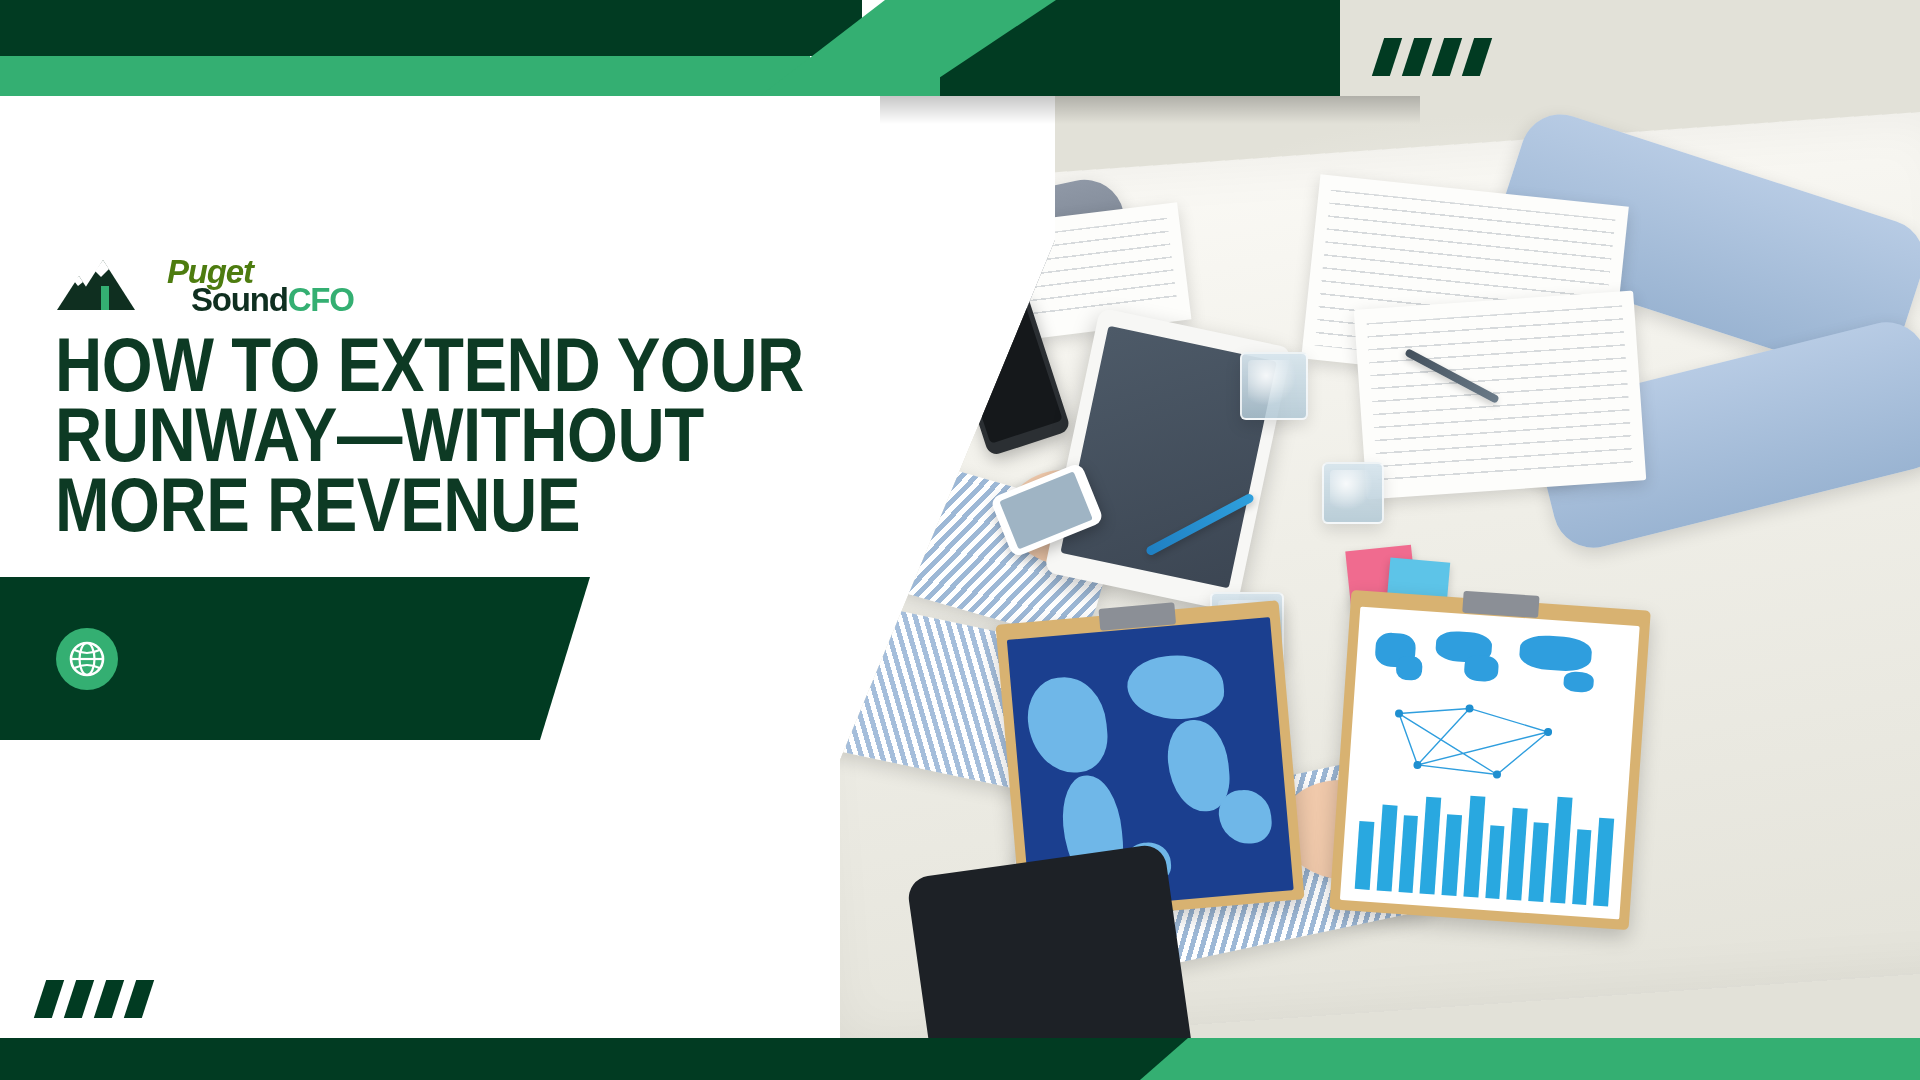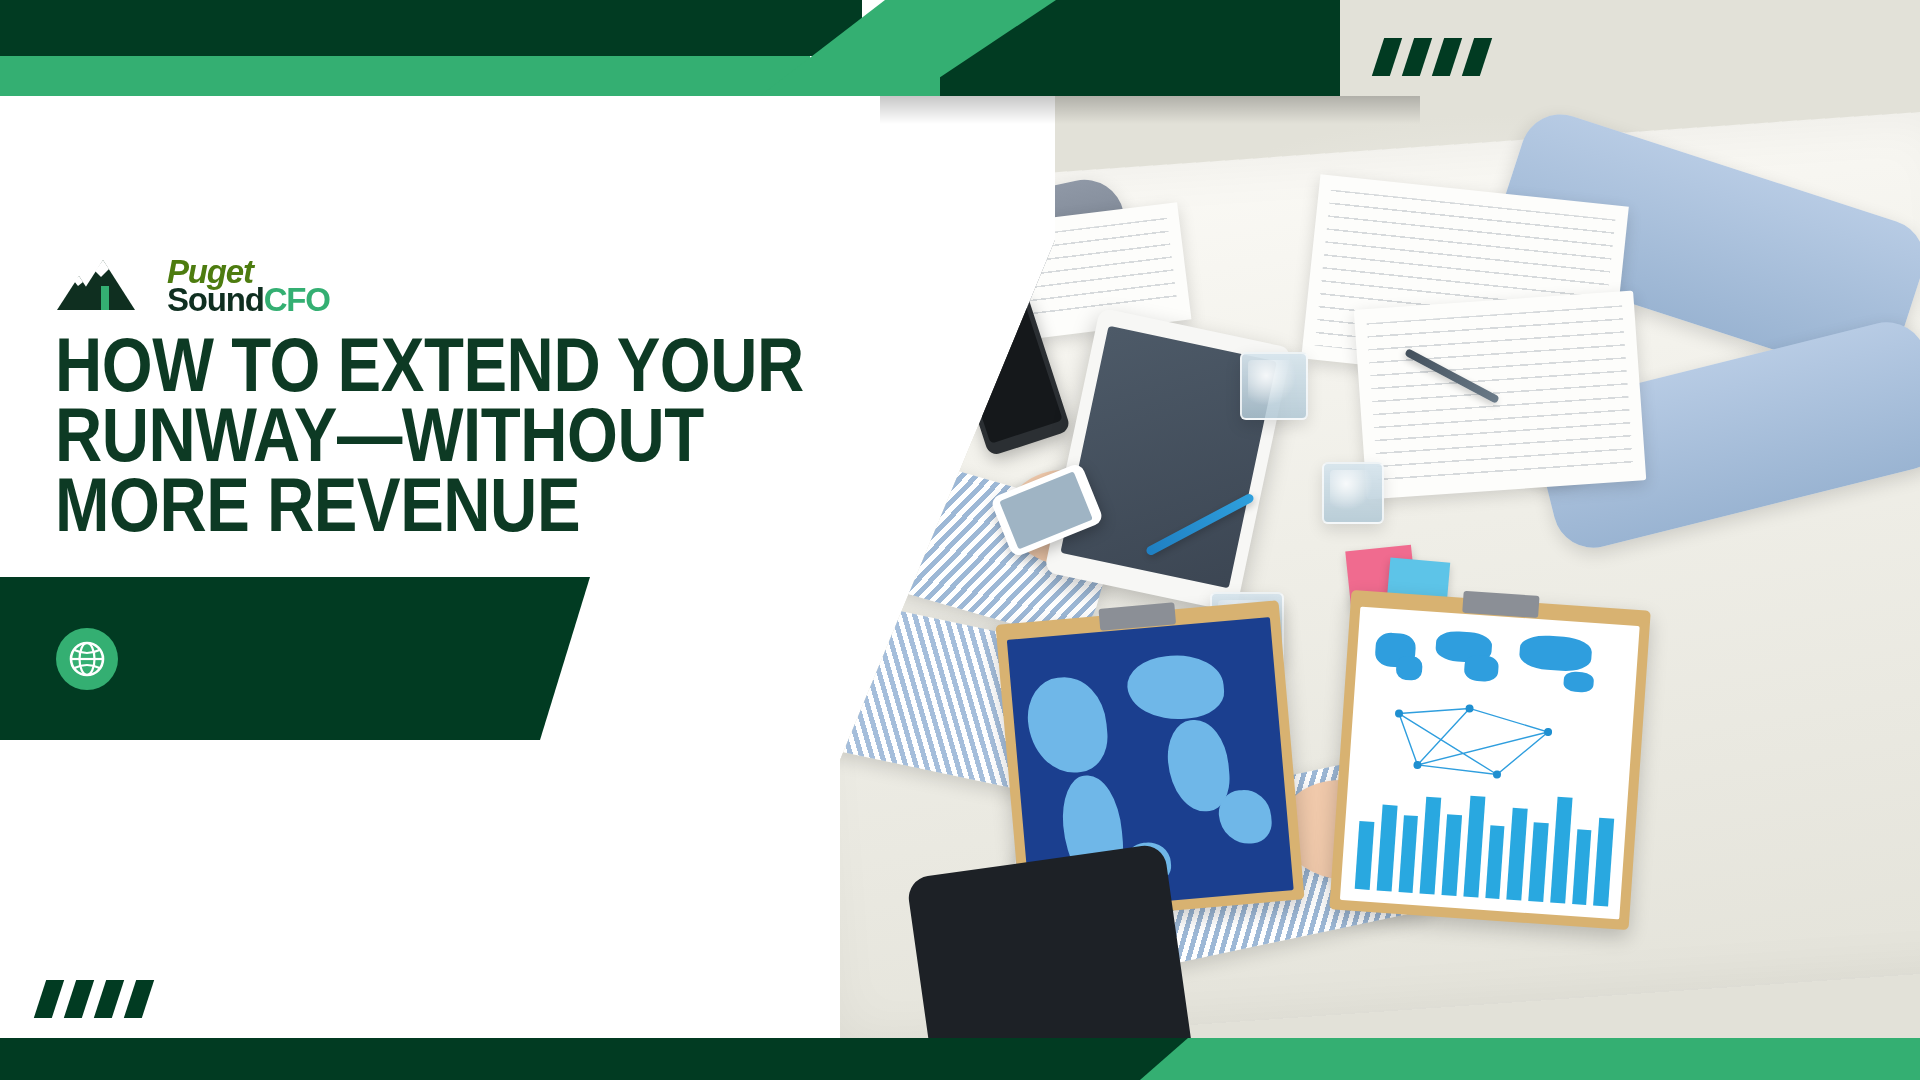--- a/index.html
+++ b/index.html
@@ -181,21 +181,21 @@
   .watch { position:absolute; left:700px; top:290px; width:46px; height:24px; background:#c9a227; border-radius:6px; transform:rotate(24deg); }
 
   .chair { position:absolute; left:80px; top:860px; width:260px; height:220px; background:#1d2126; border-radius:22px; transform:rotate(-8deg); }
 
   
   .logo { position:absolute; left:57px; top:258px; display:flex; align-items:center; gap:14px; }
   .logo-mark { width:96px; height:56px; display:block; }
   .logo-type { display:flex; flex-direction:column; line-height:0.86; }
   .logo-l1, .logo-l2 { font-weight:700; letter-spacing:-1.2px; font-size:33px; }
   .logo-l1 { color:#4d7c0f;font-style:italic; }
-  .logo-l2 { color:#0f2f20; }
+  .logo-l2 { color:#0f2f20;margin-left:24px; }
   .logo-l2 .cfo { color:#34af72; }
 
   
   .headline {
     position:absolute; left:55px; top:330px; width:830px;
     color:#0d3a24;
     font-weight:700;
     font-size:76px;
     line-height:0.92;
     letter-spacing:-0.5px;

